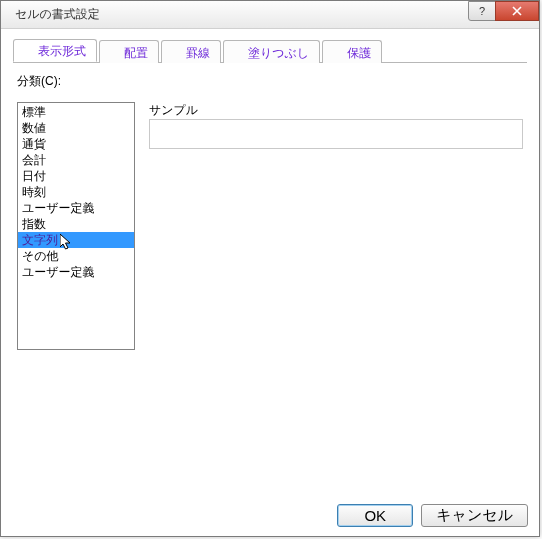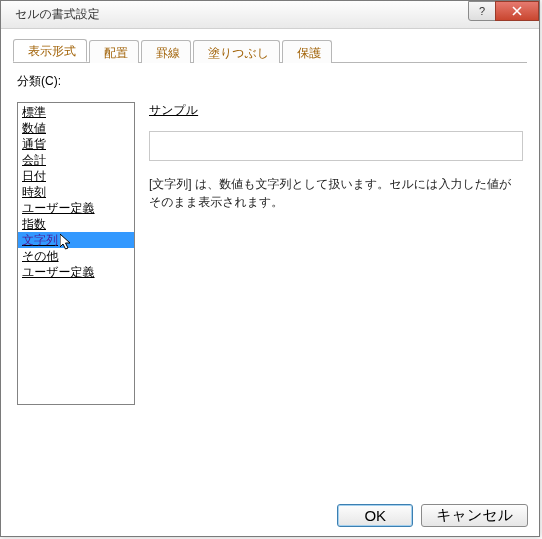--- a/index.html
+++ b/index.html
@@ -64,27 +64,27 @@
   padding: 10px 12px 0 12px;
 }
 .tabs {
   display: flex;
   border-bottom: 1px solid #b7b7b7;
   height: 24px;
 }
 .tab {
   border: 1px solid #b7b7b7;
   border-bottom: none;
-  padding: 4px 10px 3px 14px;
+  padding: 4px 10px 3px 24px;
   background: #fcfcfc;
   margin-right: 2px;
   border-top-left-radius: 3px;
   border-top-right-radius: 3px;
   font-size: 12px;
-  color: #a16207;
+  color: #6d28d9;
   position: relative;
   top: 1px;
   cursor: default;
 }
 .tab.active {
   background: #fff;
   border-bottom: 1px solid #fff;
   padding-top: 3px;
   padding-bottom: 4px;
   top: 0;
@@ -94,26 +94,25 @@
 }
 .cat-label {
   margin-bottom: 12px;
 }
 .body-row {
   display: flex;
   gap: 14px;
 }
 .listbox {
   width: 118px;
-  height: 303px;
+  height: 248px;
   border: 1px solid #838383;
   background: #fff;
   overflow-y: scroll;
   padding: 1px 0;
-  text-decoration: underline;
 }
 .listbox .item {
   padding: 1px 4px;
   line-height: 14px;
   cursor: default;
   position: relative;
 }
 .listbox .item.selected {
   background: #3399ff;
   color: #4c1d95;
@@ -121,22 +120,21 @@
 .cursor-arrow {
   position: absolute;
   left: 42px;
   top: 2px;
   pointer-events: none;
 }
 .right-pane {
   flex: 1;
 }
 .sample-label {
-  margin-bottom: 12px;
-  text-decoration: underline;
+  margin-bottom: 0;
 }
 .sample-box {
   border: 1px solid #c9c9c9;
   height: 30px;
   margin-bottom: 14px;
   background: #fff;
 }
 .desc {
   line-height: 1.5;
   color: #222;
@@ -209,21 +207,20 @@
             <div class="item">指数</div>
             <div class="item selected">文字列<svg class="cursor-arrow" width="14" height="18" viewBox="0 0 14 18">
                 <path d="M0 0 L0 13 L3 10 L5.5 15 L8 14 L5.5 9 L10 9 Z" fill="#fff" stroke="#000" stroke-width="1"></path>
               </svg></div>
             <div class="item">その他</div>
             <div class="item">ユーザー定義</div>
           </div>
         <div class="right-pane">
           <div class="sample-label">サンプル</div>
           <div class="sample-box"></div>
-          <div class="desc">[文字列] は、数値も文字列として扱います。セルには入力した値がそのまま表示されます。</div>
         </div>
       </div>
     </div>
   </div>
 
   <div class="buttons">
     <div class="btn default">
         <span>OK</span>
       </div>
     <div class="btn">

